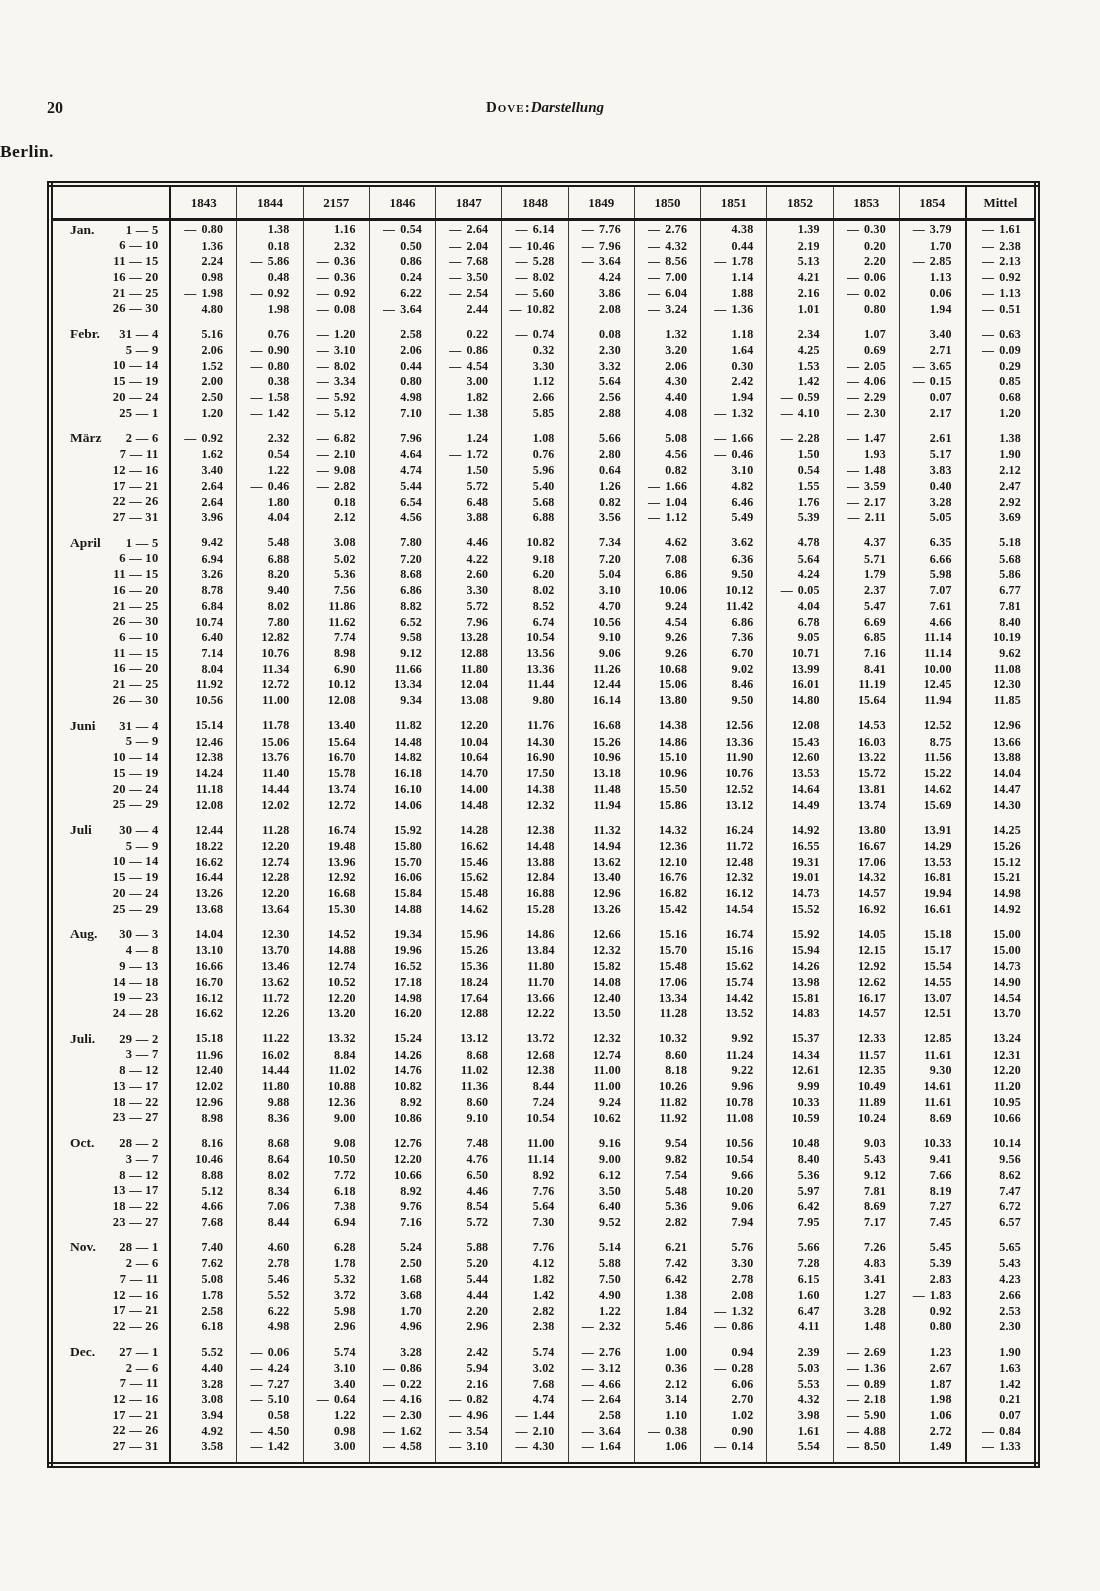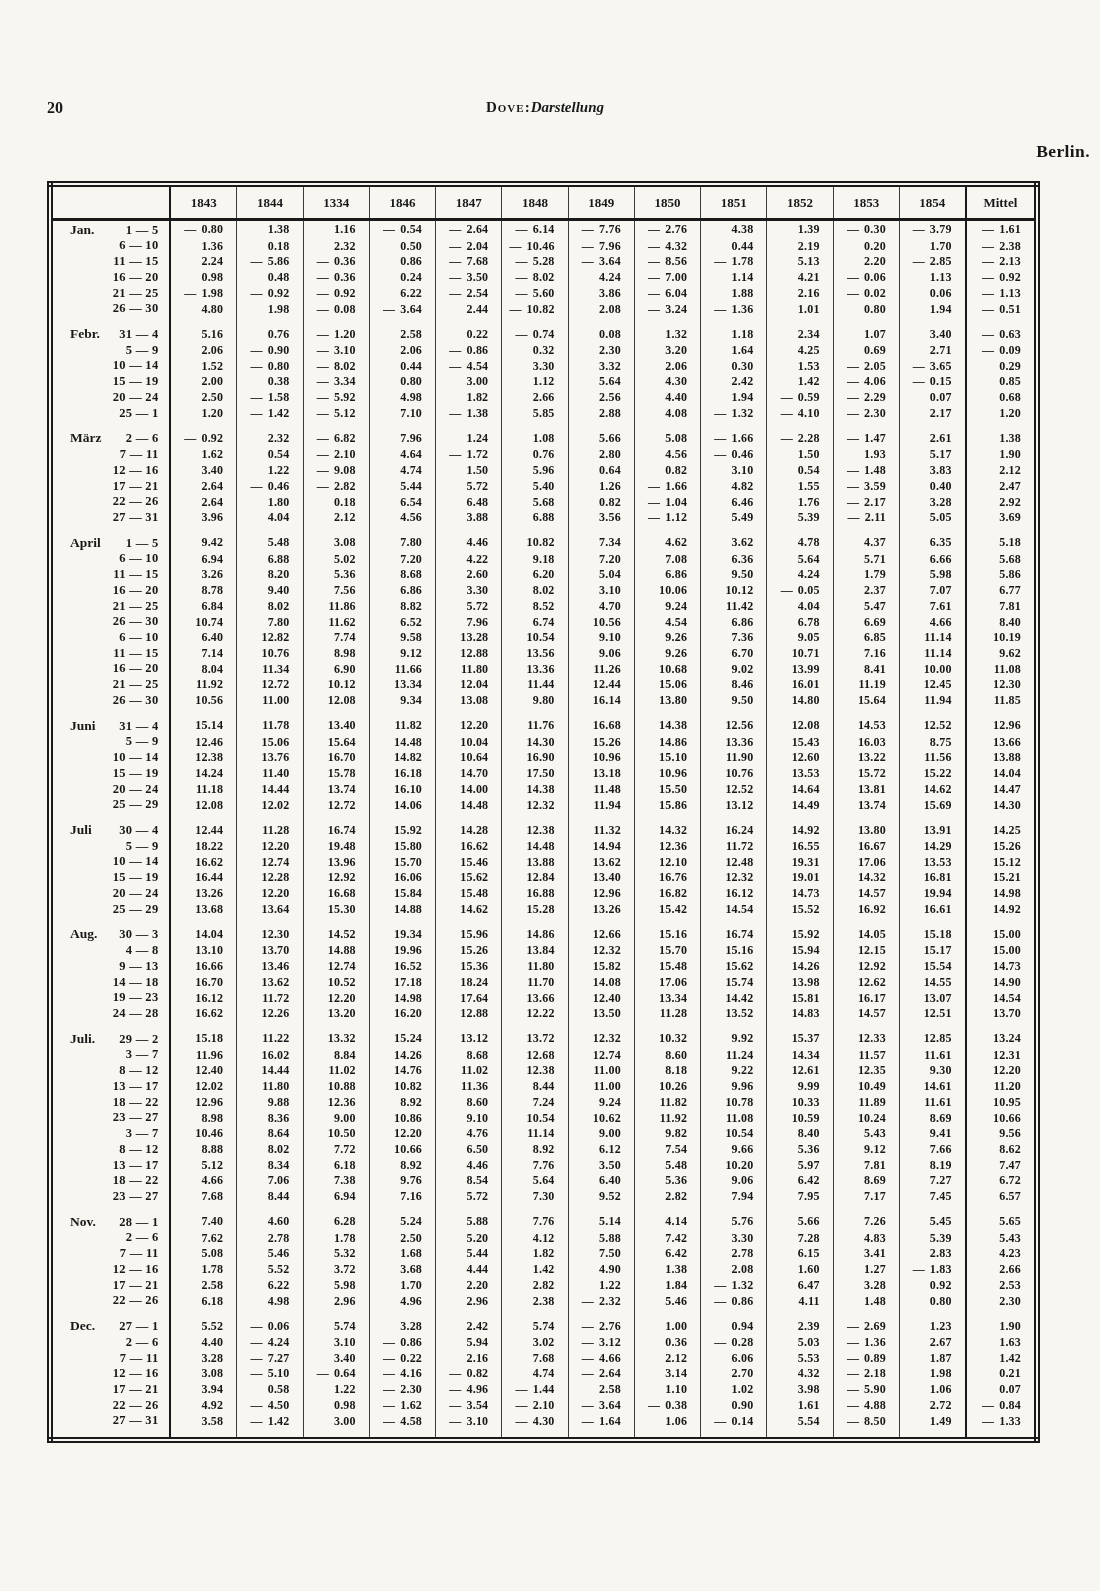--- a/index.html
+++ b/index.html
@@ -6,21 +6,21 @@
   body{
     width:1100px;height:1591px;position:relative;
     background:#f7f6f1;color:#181818;
     font-family:"Liberation Serif","DejaVu Serif",serif;
     -webkit-font-smoothing:antialiased;
   }
   .page-number{position:absolute;left:47px;top:99px;font-size:16px;font-weight:bold;}
   .running-head{position:absolute;left:0;top:99px;width:1090px;text-align:center;font-size:15px;}
   .running-head .author{font-variant:small-caps;letter-spacing:1px;font-weight:600;text-align:center;}
   .running-head .work{font-style:italic;font-weight:bold;margin-left:0;}
-  .page-title{position:absolute;left:0;top:141px;width:1090px;text-align:right;
+  .page-title{position:absolute;left:0;top:141px;width:1090px;text-align:left;
     font-size:17.5px;font-weight:bold;letter-spacing:.4px;}
   .table-wrap{position:absolute;left:47px;top:181px;width:993px;}
   table{border-collapse:collapse;width:100%;table-layout:fixed;border:6px double #1a1a1a;}
   thead th{
     font-size:13px;font-weight:bold;text-align:center;vertical-align:middle;
     padding:9px 0 8px;border-bottom:3px solid #1a1a1a;line-height:1.1;
   }
   th,td{overflow:hidden;}
   .vline{border-left:1px solid #3c3c3c;}
   .first-num{border-left:2.5px solid #1a1a1a !important;}
@@ -53,21 +53,21 @@
     <colgroup>
       <col style="width:120px">
       <col span="12" style="width:66px">
       <col style="width:71px">
     </colgroup>
     <thead>
       <tr>
         <th class="corner"></th>
       <th class="first-num">1843</th>
           <th class="vline">1844</th>
-          <th class="vline">1334</th>
+          <th class="vline">2157</th>
           <th class="vline">1846</th>
           <th class="vline">1847</th>
           <th class="vline">1848</th>
           <th class="vline">1849</th>
           <th class="vline">1850</th>
           <th class="vline">1851</th>
           <th class="vline">1852</th>
           <th class="vline">1853</th>
           <th class="vline">1854</th>
           <th class="mittel-col">Mittel</th>
@@ -1180,20 +1180,41 @@
           <td class="num-cell vline">9.10</td>
           <td class="num-cell vline">10.54</td>
           <td class="num-cell vline">10.62</td>
           <td class="num-cell vline">11.92</td>
           <td class="num-cell vline">11.08</td>
           <td class="num-cell vline">10.59</td>
           <td class="num-cell vline">10.24</td>
           <td class="num-cell vline">8.69</td>
           <td class="num-cell mittel-col">10.66</td>
         </tr>
+        <tr class="group-start">
+          <td class="label-cell">
+            <div class="label-inner">
+              <span class="month">Oct.</span>
+              <span class="period">28 — 2</span>
+            </div>
+          </td>
+          <td class="num-cell first-num">8.16</td>
+          <td class="num-cell vline">8.68</td>
+          <td class="num-cell vline">9.08</td>
+          <td class="num-cell vline">12.76</td>
+          <td class="num-cell vline">7.48</td>
+          <td class="num-cell vline">11.00</td>
+          <td class="num-cell vline">9.16</td>
+          <td class="num-cell vline">9.54</td>
+          <td class="num-cell vline">10.56</td>
+          <td class="num-cell vline">10.48</td>
+          <td class="num-cell vline">9.03</td>
+          <td class="num-cell vline">10.33</td>
+          <td class="num-cell mittel-col">10.14</td>
+        </tr>
         <tr>
           <td class="label-cell">
             <div class="label-inner">
               <span class="month"></span>
               <span class="period">3 — 7</span>
             </div>
           </td>
           <td class="num-cell first-num">10.46</td>
           <td class="num-cell vline">8.64</td>
           <td class="num-cell vline">10.50</td>
@@ -1299,21 +1320,21 @@
               <span class="period">28 — 1</span>
             </div>
           </td>
           <td class="num-cell first-num">7.40</td>
           <td class="num-cell vline">4.60</td>
           <td class="num-cell vline">6.28</td>
           <td class="num-cell vline">5.24</td>
           <td class="num-cell vline">5.88</td>
           <td class="num-cell vline">7.76</td>
           <td class="num-cell vline">5.14</td>
-          <td class="num-cell vline">4.14</td>
+          <td class="num-cell vline">6.21</td>
           <td class="num-cell vline">5.76</td>
           <td class="num-cell vline">5.66</td>
           <td class="num-cell vline">7.26</td>
           <td class="num-cell vline">5.45</td>
           <td class="num-cell mittel-col">5.65</td>
         </tr>
         <tr>
           <td class="label-cell">
             <div class="label-inner">
               <span class="month"></span>

